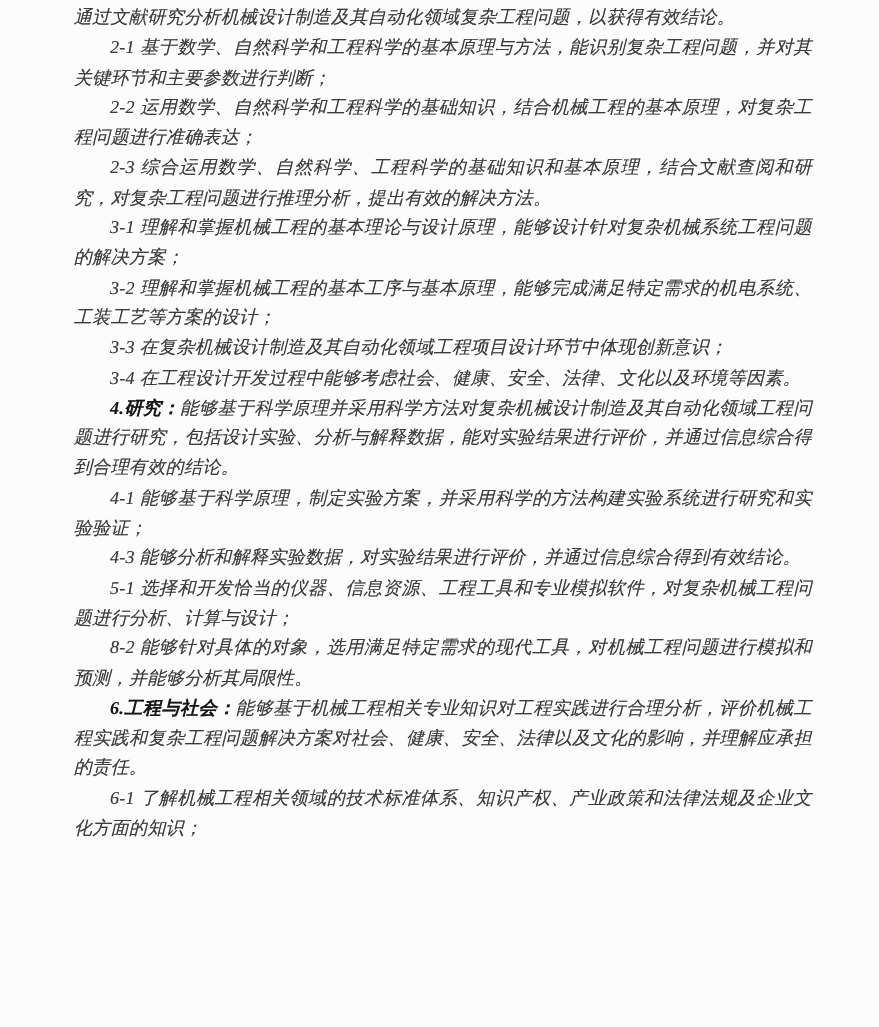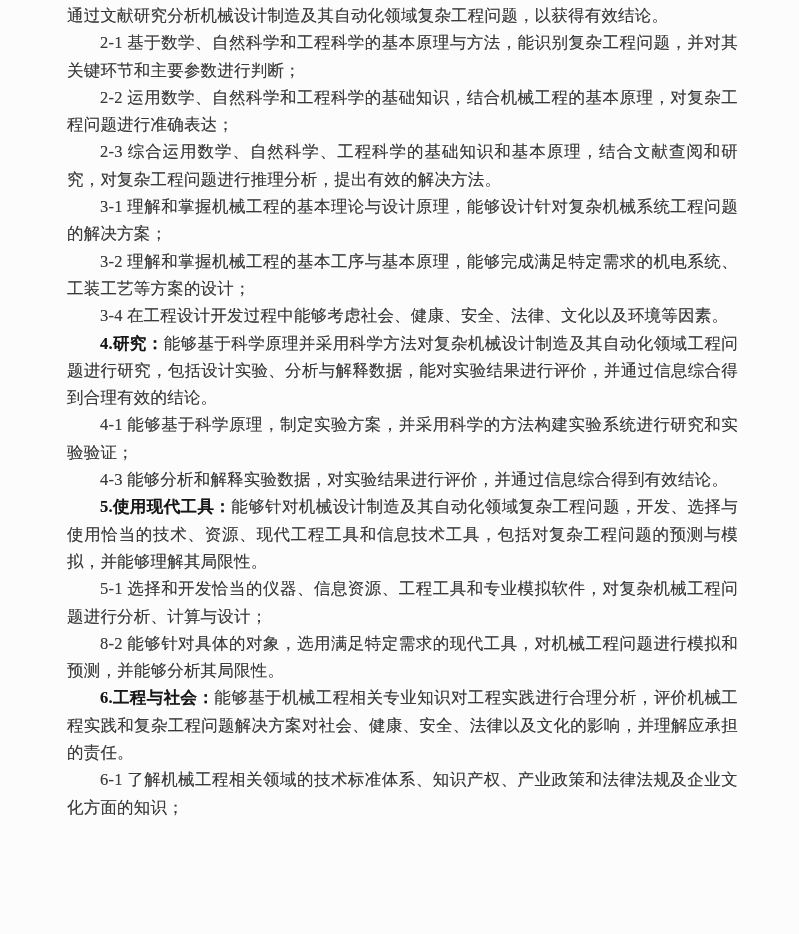--- a/index.html
+++ b/index.html
@@ -23,20 +23,21 @@
   .para {
     margin: 0;
     padding: 0;
     font-family: "Liberation Serif", "DejaVu Serif", serif;
     font-size: 16.5px;
     line-height: 27.3px;
     color: var(--text-color, #3b3b3b);
     text-align: justify;
     text-shadow: 0 0 0.6px rgba(70,70,70,0.55);
     letter-spacing: 0.2px;
+    font-style: italic;
   }
   .para.indent {
     text-indent: 2em;
   }
   .para-prefix {
     font-weight: bold;
     color: var(--heading-color, #161616);
   }
 </style>
 </head>
@@ -50,30 +51,30 @@
 
   <p class="para indent"><b class="para-prefix"></b><span class="para-text">2-2 运用数学、自然科学和工程科学的基础知识，结合机械工程的基本原理，对复杂工程问题进行准确表达；</span></p>
 
   <p class="para indent"><b class="para-prefix"></b><span class="para-text">2-3 综合运用数学、自然科学、工程科学的基础知识和基本原理，结合文献查阅和研究，对复杂工程问题进行推理分析，提出有效的解决方法。</span></p>
 
 
   <p class="para indent"><b class="para-prefix"></b><span class="para-text">3-1 理解和掌握机械工程的基本理论与设计原理，能够设计针对复杂机械系统工程问题的解决方案；</span></p>
 
   <p class="para indent"><b class="para-prefix"></b><span class="para-text">3-2 理解和掌握机械工程的基本工序与基本原理，能够完成满足特定需求的机电系统、工装工艺等方案的设计；</span></p>
 
+  <p class="para indent"><b class="para-prefix"></b><span class="para-text">3-3 在复杂机械设计制造及其自动化领域工程项目设计环节中体现创新意识；</span></p>
 
   <p class="para indent"><b class="para-prefix"></b><span class="para-text">3-4 在工程设计开发过程中能够考虑社会、健康、安全、法律、文化以及环境等因素。</span></p>
 
   <p class="para indent"><b class="para-prefix">4.研究：</b><span class="para-text">能够基于科学原理并采用科学方法对复杂机械设计制造及其自动化领域工程问题进行研究，包括设计实验、分析与解释数据，能对实验结果进行评价，并通过信息综合得到合理有效的结论。</span></p>
 
   <p class="para indent"><b class="para-prefix"></b><span class="para-text">4-1 能够基于科学原理，制定实验方案，并采用科学的方法构建实验系统进行研究和实验验证；</span></p>
 
   <p class="para indent"><b class="para-prefix"></b><span class="para-text">4-3 能够分析和解释实验数据，对实验结果进行评价，并通过信息综合得到有效结论。</span></p>
 
-  <p class="para indent"><b class="para-prefix">5.使用现代工具：</b><span class="para-text">能够针对机械设计制造及其自动化领域复杂工程问题，开发、选择与使用恰当的技术、资源、现代工程工具和信息技术工具，包括对复杂工程问题的预测与模拟，并能够理解其局限性。</span></p>
 
   <p class="para indent"><b class="para-prefix"></b><span class="para-text">5-1 选择和开发恰当的仪器、信息资源、工程工具和专业模拟软件，对复杂机械工程问题进行分析、计算与设计；</span></p>
 
   <p class="para indent"><b class="para-prefix"></b><span class="para-text">8-2 能够针对具体的对象，选用满足特定需求的现代工具，对机械工程问题进行模拟和预测，并能够分析其局限性。</span></p>
 
   <p class="para indent"><b class="para-prefix">6.工程与社会：</b><span class="para-text">能够基于机械工程相关专业知识对工程实践进行合理分析，评价机械工程实践和复杂工程问题解决方案对社会、健康、安全、法律以及文化的影响，并理解应承担的责任。</span></p>
 
   <p class="para indent"><b class="para-prefix"></b><span class="para-text">6-1 了解机械工程相关领域的技术标准体系、知识产权、产业政策和法律法规及企业文化方面的知识；</span></p>
 </div>
 </div>

